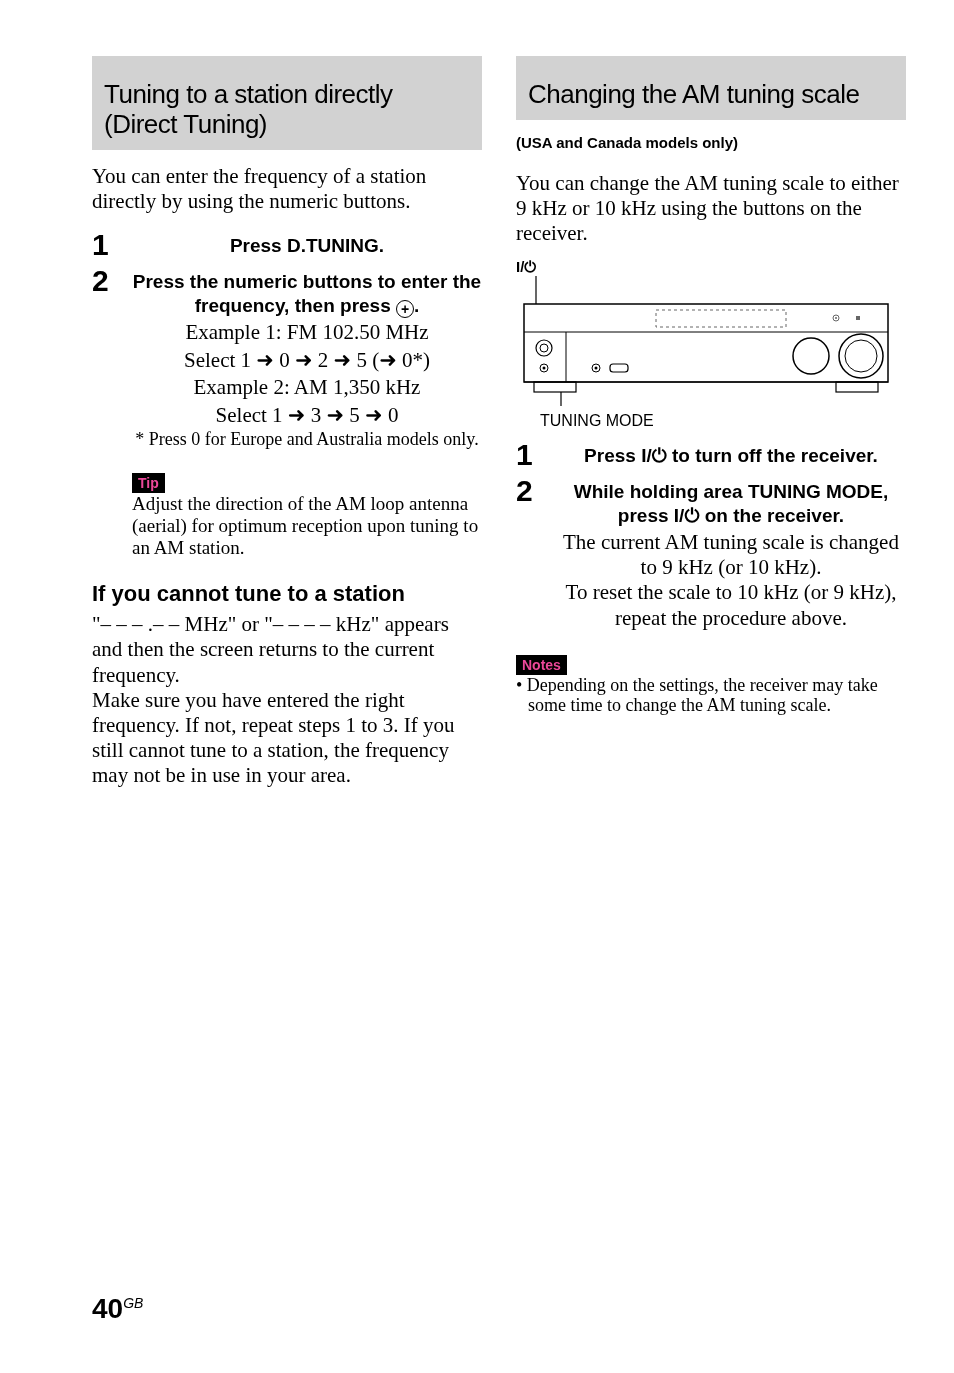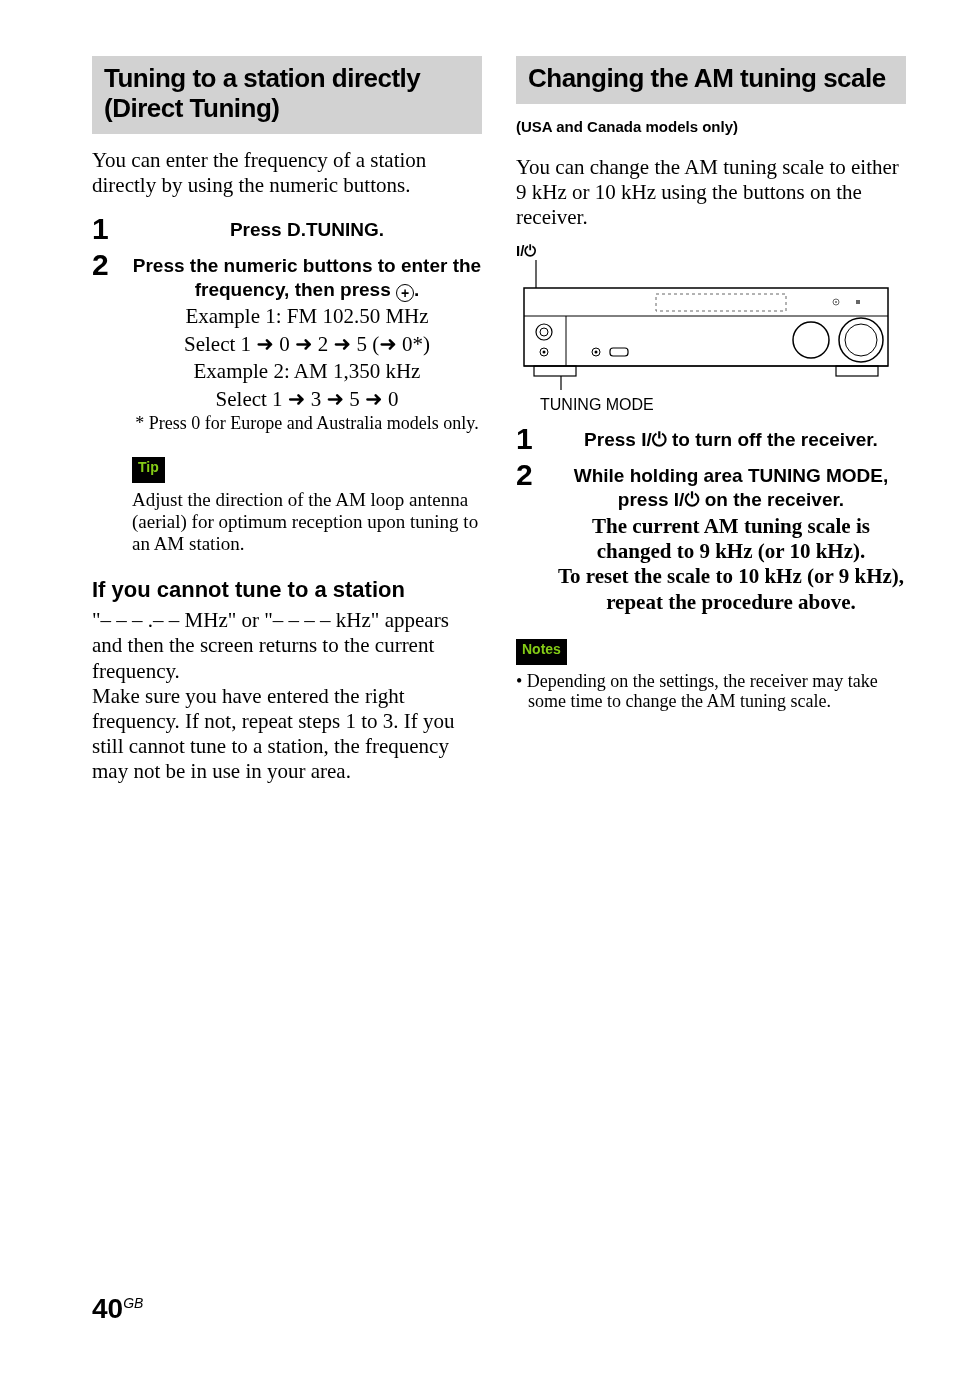--- a/index.html
+++ b/index.html
@@ -15,23 +15,23 @@
     padding: 56px 50px 0 92px;
     display: flex;
     gap: 34px;
   }
   .col {
     width: 390px;
     flex-shrink: 0;
   }
   .section-header {
     background: #d2d2d2;
-    padding: 8px 12px 10px 12px;
-    font-family: Arial, Helvetica, sans-serif;
-    font-weight: 700;
+    padding: 24px 12px 10px 12px;
+    font-family: Arial, Helvetica, sans-serif;
+    font-weight: 400;
     font-size: 26px;
     line-height: 1.15;
     letter-spacing: -0.5px;
     margin-bottom: 14px;
   }
   .intro {
     font-size: 21px;
     line-height: 1.2;
     margin-bottom: 16px;
   }
@@ -69,27 +69,26 @@
     font-family: "Times New Roman", Times, serif;
     font-size: 18px;
     line-height: 1.15;
     margin-top: 0;
     padding-left: 12px;
     text-indent: -12px;
   }
   .tip-label, .notes-label {
     display: inline-block;
     background: #000;
-    color: #84cc16;
+    color: #ec4899;
     font-family: Arial, Helvetica, sans-serif;
     font-weight: 700;
     font-size: 14px;
-    padding: 2px 6px 8px 6px;
+    padding: 2px 6px 2px 6px;
     margin-top: 18px;
-    margin-bottom: 6px;
   }
   .tip-label { margin-left: 40px; }
   .tip-body {
     font-size: 19px;
     line-height: 1.15;
     margin-left: 40px;
   }
   .sub-heading {
     font-family: Arial, Helvetica, sans-serif;
     font-weight: 900;
@@ -268,21 +267,21 @@
         </div>
       </div>
     </div>
 
     <div class="step">
       <div class="step-num">2</div>
       <div class="step-body">
         <div class="step-bold">
           <span>While holding area TUNING MODE, press I/</span><span>⏻</span><span> on the receiver.</span>
         </div>
-        <div class="step-serif" style="white-space: pre-line; font-weight: bold;">The current AM tuning scale is changed to 9 kHz (or 10 kHz).
+        <div class="step-serif" style="white-space: pre-line;">The current AM tuning scale is changed to 9 kHz (or 10 kHz).
 To reset the scale to 10 kHz (or 9 kHz), repeat the procedure above.</div>
       </div>
     </div>
 
     <div class="notes-label">Notes</div>
     <ul class="notes-list">
       <li>• <span>Depending on the settings, the receiver may take some time to change the AM tuning scale.</span></li>
     </ul>
   </div>
 </div>

